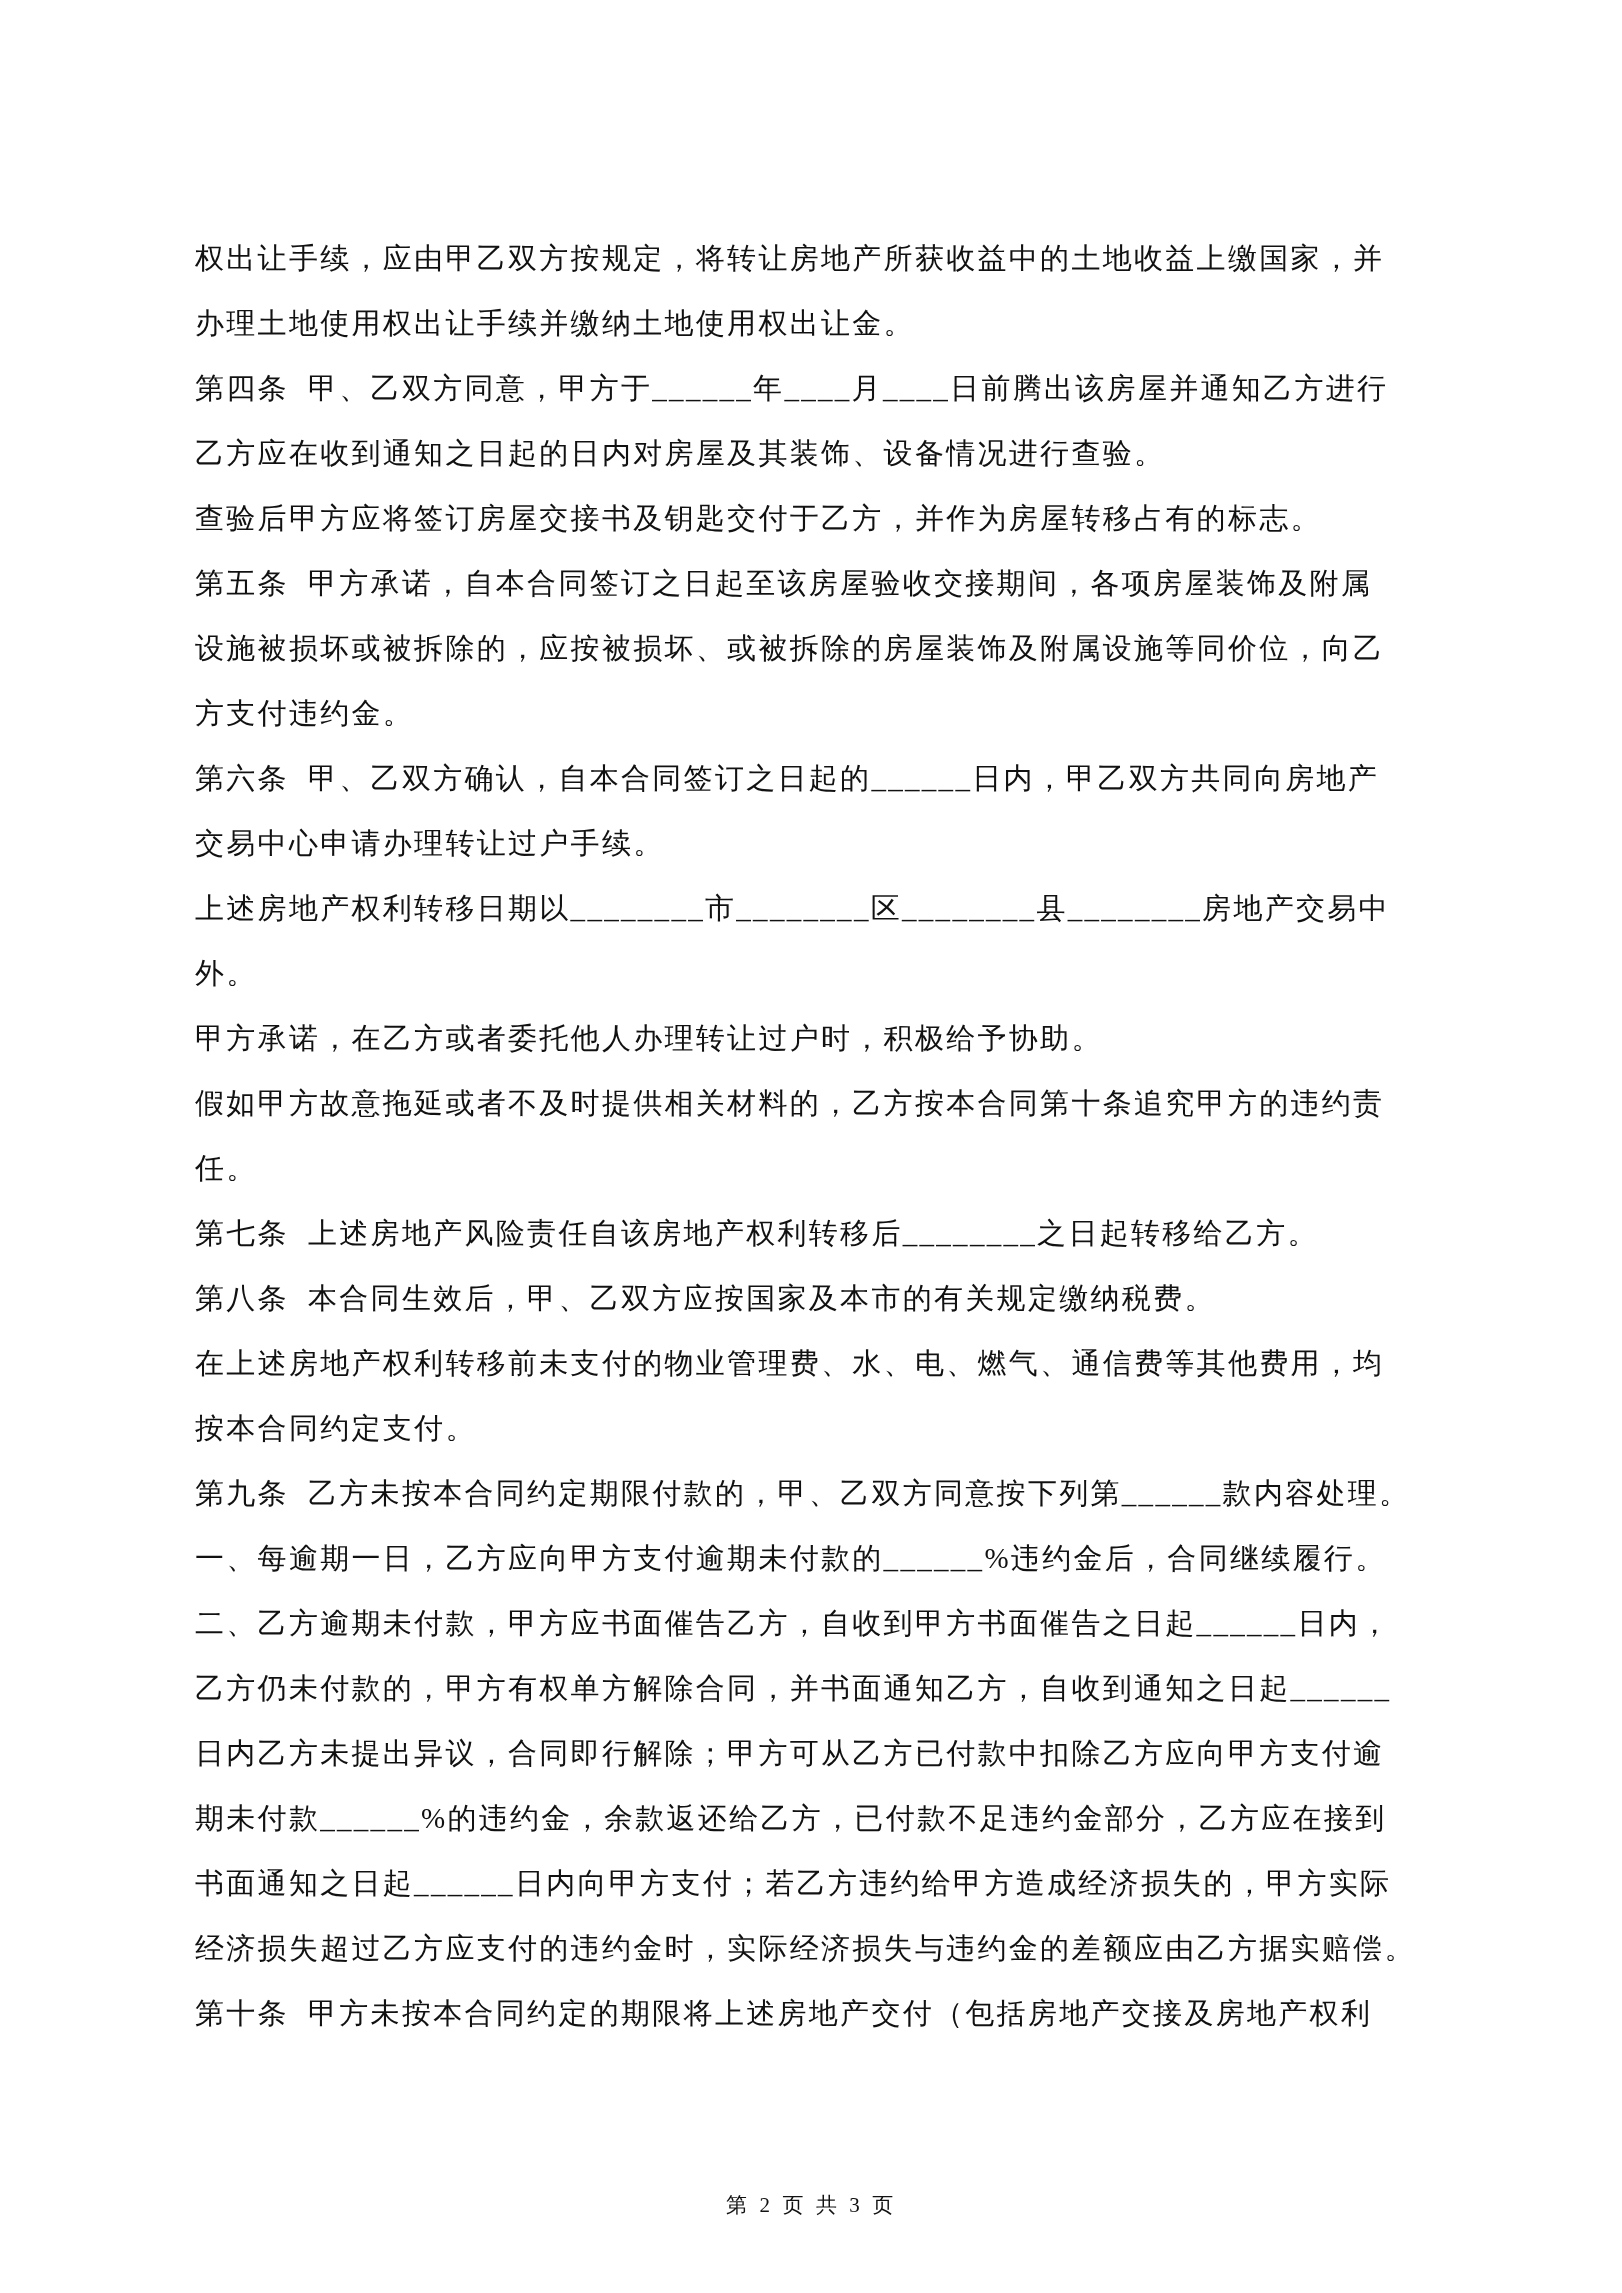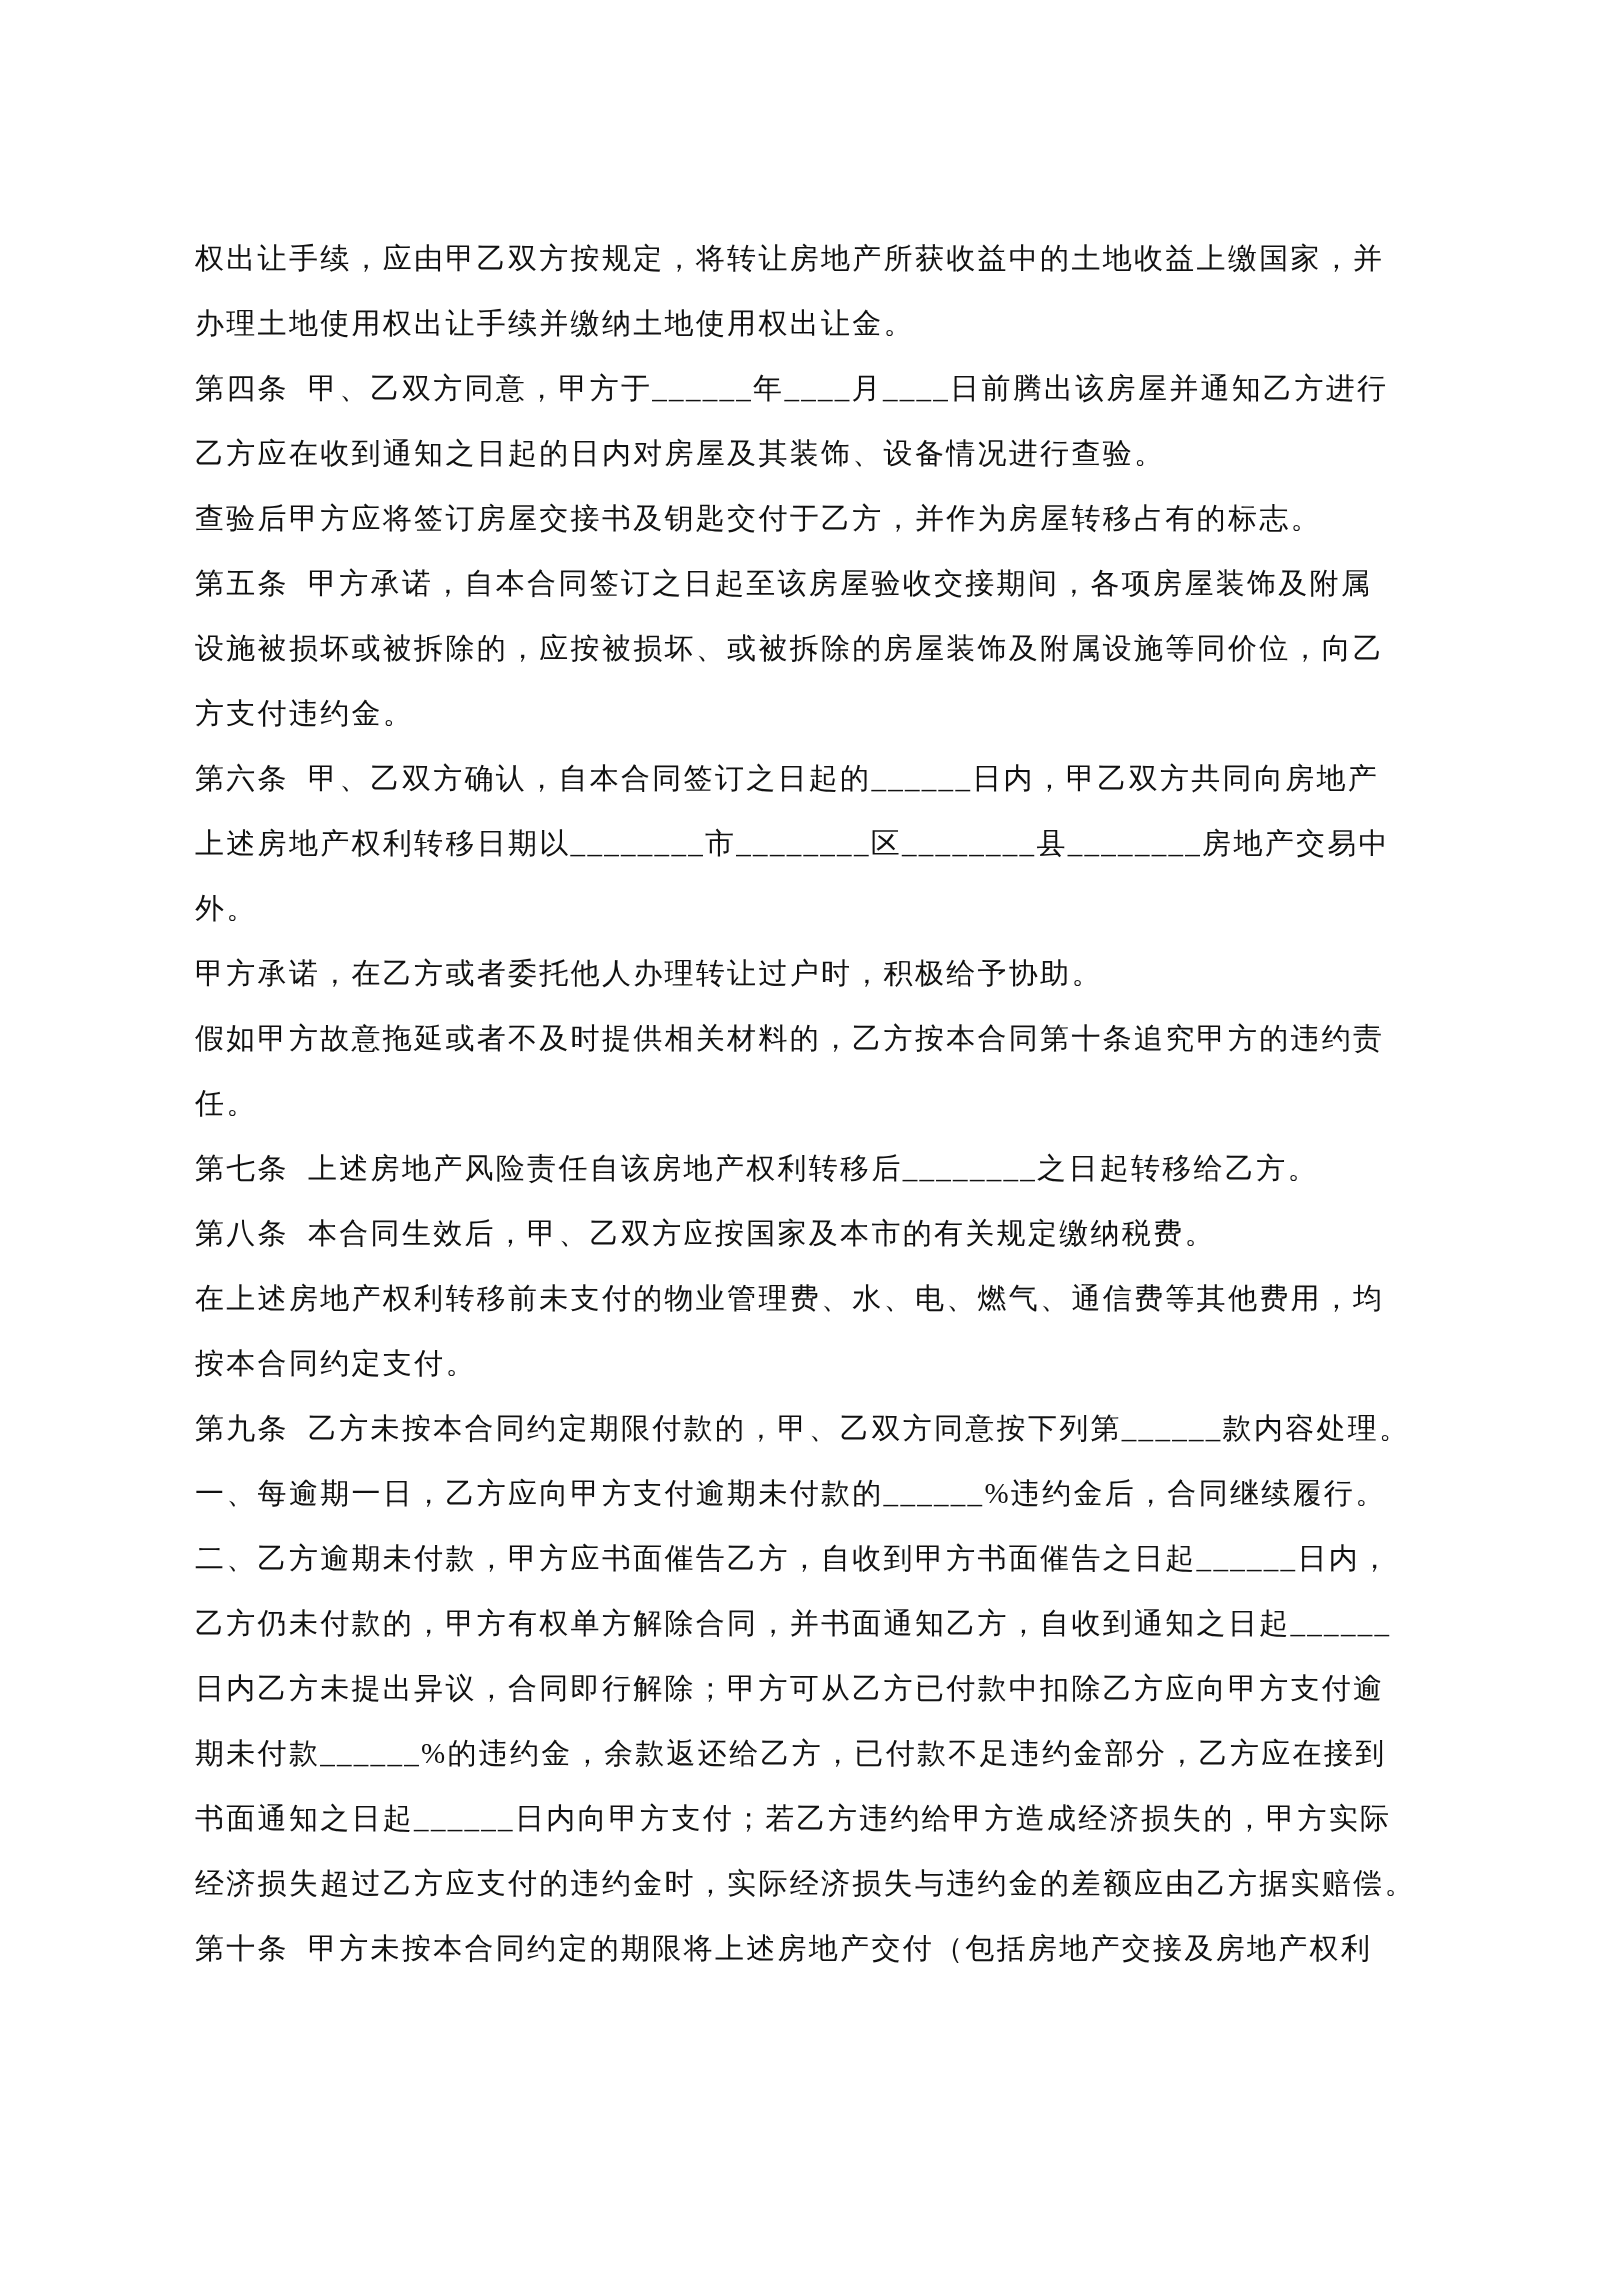--- a/index.html
+++ b/index.html
@@ -56,33 +56,35 @@
   <div class="content">
     <p class="line">权出让手续，应由甲乙双方按规定，将转让房地产所获收益中的土地收益上缴国家，并</p>
     <p class="line">办理土地使用权出让手续并缴纳土地使用权出让金。</p>
     <p class="line">第四条  甲、乙双方同意，甲方于______年____月____日前腾出该房屋并通知乙方进行</p>
     <p class="line">乙方应在收到通知之日起的日内对房屋及其装饰、设备情况进行查验。</p>
     <p class="line">查验后甲方应将签订房屋交接书及钥匙交付于乙方，并作为房屋转移占有的标志。</p>
     <p class="line">第五条  甲方承诺，自本合同签订之日起至该房屋验收交接期间，各项房屋装饰及附属</p>
     <p class="line">设施被损坏或被拆除的，应按被损坏、或被拆除的房屋装饰及附属设施等同价位，向乙</p>
     <p class="line">方支付违约金。</p>
     <p class="line">第六条  甲、乙双方确认，自本合同签订之日起的______日内，甲乙双方共同向房地产</p>
+    <p class="line">交易中心申请办理转让过户手续。</p>
     <p class="line">上述房地产权利转移日期以________市________区________县________房地产交易中</p>
     <p class="line">外。</p>
     <p class="line">甲方承诺，在乙方或者委托他人办理转让过户时，积极给予协助。</p>
     <p class="line">假如甲方故意拖延或者不及时提供相关材料的，乙方按本合同第十条追究甲方的违约责</p>
     <p class="line">任。</p>
     <p class="line">第七条  上述房地产风险责任自该房地产权利转移后________之日起转移给乙方。</p>
     <p class="line">第八条  本合同生效后，甲、乙双方应按国家及本市的有关规定缴纳税费。</p>
     <p class="line">在上述房地产权利转移前未支付的物业管理费、水、电、燃气、通信费等其他费用，均</p>
     <p class="line">按本合同约定支付。</p>
     <p class="line">第九条  乙方未按本合同约定期限付款的，甲、乙双方同意按下列第______款内容处理。</p>
     <p class="line">一、每逾期一日，乙方应向甲方支付逾期未付款的______%违约金后，合同继续履行。</p>
     <p class="line">二、乙方逾期未付款，甲方应书面催告乙方，自收到甲方书面催告之日起______日内，</p>
     <p class="line">乙方仍未付款的，甲方有权单方解除合同，并书面通知乙方，自收到通知之日起______</p>
     <p class="line">日内乙方未提出异议，合同即行解除；甲方可从乙方已付款中扣除乙方应向甲方支付逾</p>
     <p class="line">期未付款______%的违约金，余款返还给乙方，已付款不足违约金部分，乙方应在接到</p>
     <p class="line">书面通知之日起______日内向甲方支付；若乙方违约给甲方造成经济损失的，甲方实际</p>
     <p class="line">经济损失超过乙方应支付的违约金时，实际经济损失与违约金的差额应由乙方据实赔偿。</p>
     <p class="line">第十条  甲方未按本合同约定的期限将上述房地产交付（包括房地产交接及房地产权利</p>
   </div>
+  <div class="footer">第 2 页 共 3 页</div>
 </div>
 
 
 </body></html>

